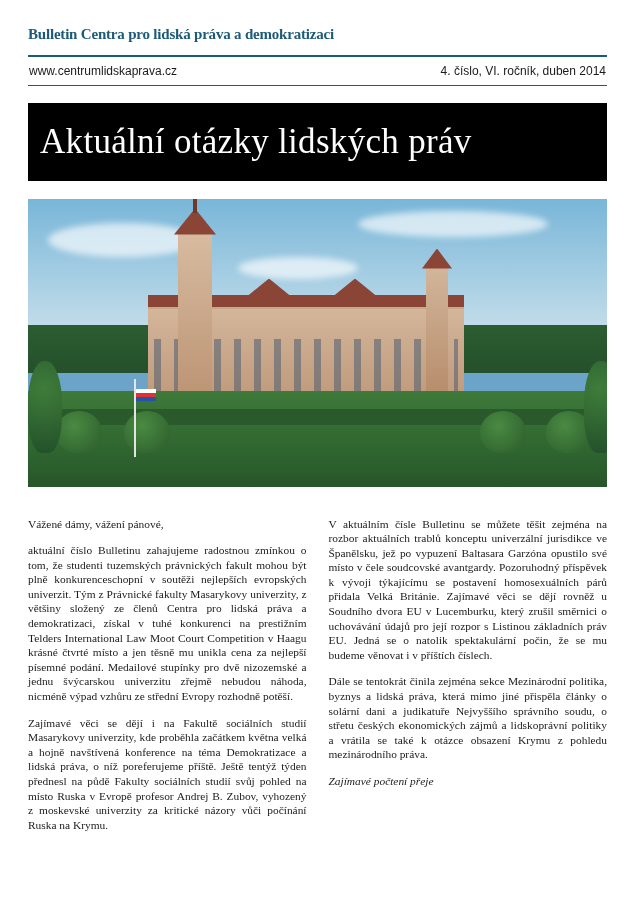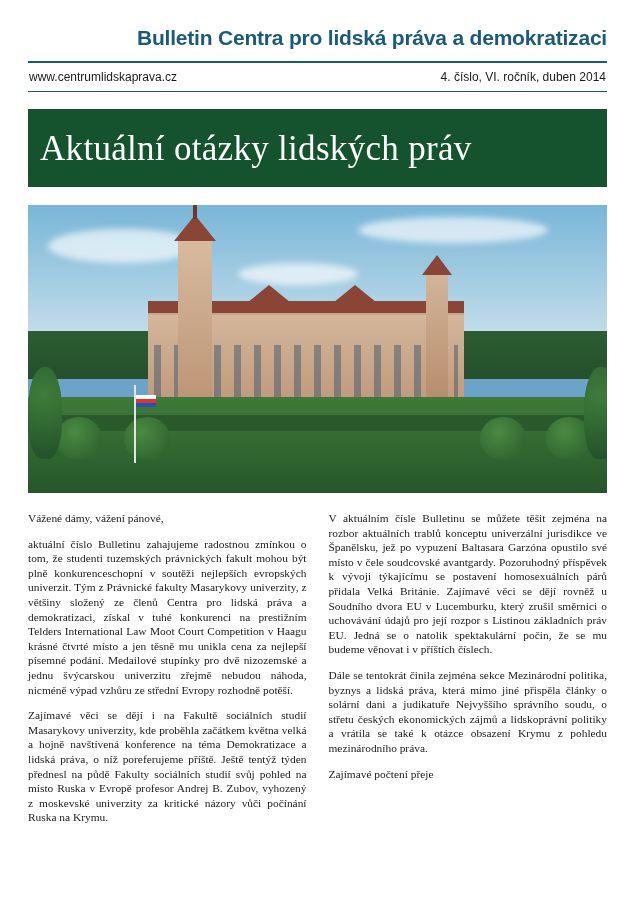--- a/index.html
+++ b/index.html
@@ -20,27 +20,26 @@
     height: 900px;
     box-sizing: border-box;
     padding: 0 28px;
   }
 
   
   .masthead {
     padding-top: 26px;
   }
   .masthead-title {
-    font-family: Liberation Sans, sans-serif;
+    font-family: Liberation Serif, serif;
     font-weight: bold;
-    font-size: 21px;
+    font-size: 15px;
     letter-spacing: -0.2px;
     color: #1b5a78;
     line-height: 1.1;
-    text-align: right;
   }
   .rule-thick {
     margin-top: 12px;
     height: 2px;
     background: #1b5a78;
   }
   .meta-row {
     display: flex;
     justify-content: space-between;
     align-items: baseline;
@@ -50,21 +49,21 @@
     padding: 7px 1px 7px 1px;
   }
   .rule-thin {
     height: 1px;
     background: #1b5a78;
   }
 
   
   .banner {
     margin-top: 17px;
-    background: #14532d;
+    background: #000000;
     height: 78px;
     display: flex;
     align-items: center;
     padding-left: 12px;
     box-sizing: border-box;
   }
   .banner-title {
     color: #ffffff;
     font-family: "Liberation Serif", serif;
     font-size: 35px;
@@ -239,29 +238,30 @@
   
   .columns {
     display: flex;
     gap: 22px;
     margin-top: 18px;
   }
   .col {
     width: 50%;
   }
   .col p {
-    margin: 0 0 11px 0;
+    margin: 12px 0 11px 0;
     font-size: 11.4px;
     line-height: 1.28;
     text-align: justify;
     hyphens: auto;
     -webkit-hyphens: auto;
   }
   .col p.no-indent {
     text-indent: 0;
+    font-style: italic;
   }
   .signature p {
     text-align: left;
   }
 </style>
 </head>
 <body>
 
 <div class="page">
 

